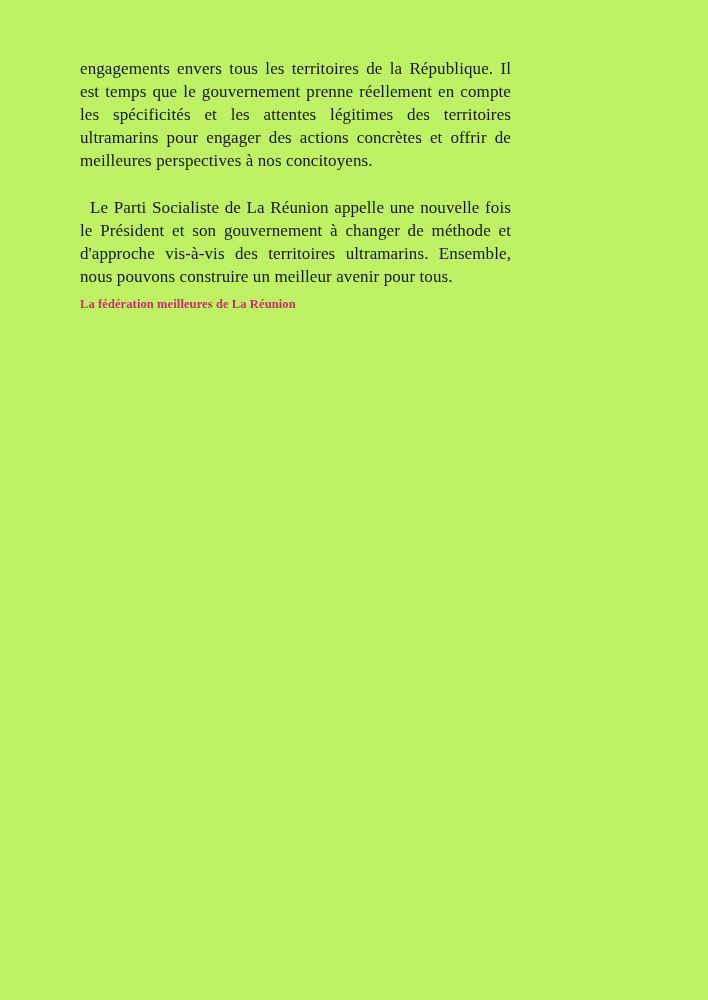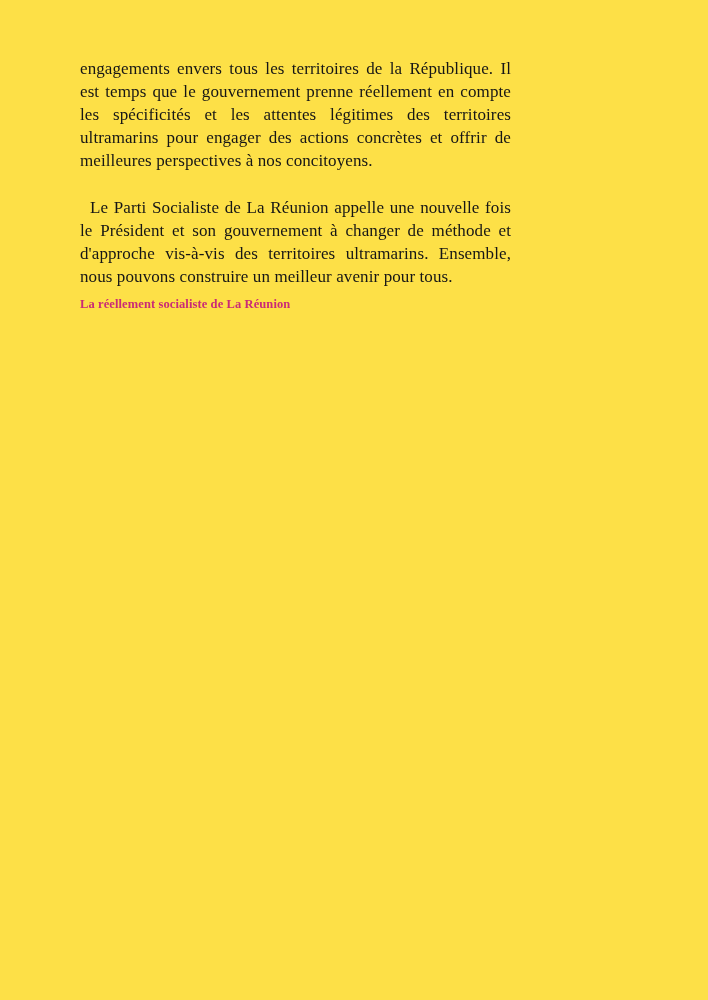--- a/index.html
+++ b/index.html
@@ -9,21 +9,21 @@
   }
   body {
     width: 708px;
     height: 1000px;
     overflow: hidden;
     font-family: "Liberation Serif", "DejaVu Serif", serif;
   }
   .page {
     width: 708px;
     height: 1000px;
-    background: #fde047;
+    background: #bef264;
     box-sizing: border-box;
     padding: 57px 0 0 80px;
   }
   .text-block {
     width: 431px;
   }
   p.body-para {
     margin: 0 0 5px 0;
     font-size: 17px;
     line-height: 23px;
@@ -45,15 +45,15 @@
     letter-spacing: 0.1px;
   }
 </style>
 </head>
 <body>
 
 <div class="page">
   <div class="text-block">
     <p class="body-para">engagements envers tous les territoires de la République. Il est temps que le gouvernement prenne réellement en compte les spécificités et les attentes légitimes des territoires ultramarins pour engager des actions concrètes et offrir de meilleures perspectives à nos concitoyens.</p>
     <p class="body-para indented">Le Parti Socialiste de La Réunion appelle une nouvelle fois le Président et son gouvernement à changer de méthode et d'approche vis-à-vis des territoires ultramarins. Ensemble, nous pouvons construire un meilleur avenir pour tous.</p>
-    <p class="signature">La réellement socialiste de La Réunion</p>
+    <p class="signature">La fédération meilleures de La Réunion</p>
   </div>
 </div>
 
 </body></html>

